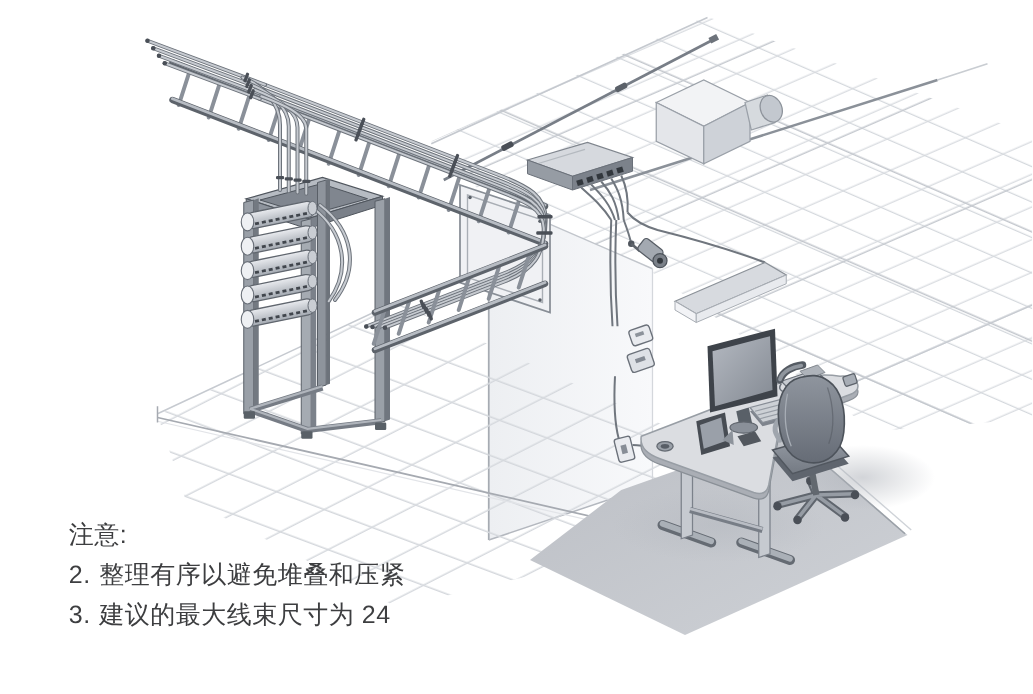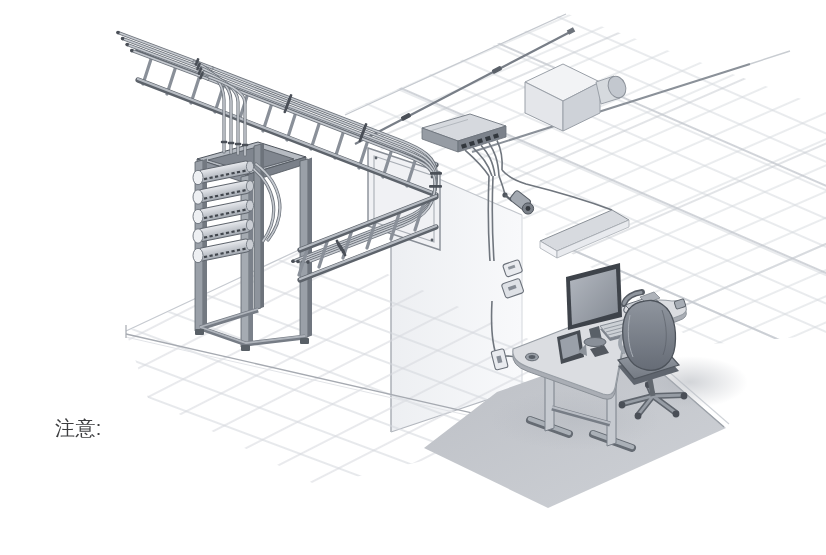--- a/index.html
+++ b/index.html
@@ -428,14 +428,20 @@
     <polygon points="618,360 663,347 679,365 634,379" fill="url(#seatG)" stroke="#51575f" stroke-width="1.2"></polygon>
     <path d="M624 352 C618 345 619 338 626 334" stroke="#9fa5ad" stroke-width="4" fill="none" stroke-linecap="round"></path>
     <path fill="url(#backG)" stroke="#4d535b" stroke-width="1.3" d="M640 302 C628 305 621 318 623 338 C625 358 633 368 647 370 C661 372 673 363 675 346 C677 328 673 312 663 305 C655 299 648 300 640 302 Z"></path>
     <path d="M630 315 C627 330 628 345 633 357" stroke="#a8aeb6" stroke-width="1" fill="none"></path>
     <path d="M662 310 C667 325 668 342 663 355" stroke="#565c64" stroke-width="1" fill="none" opacity="0.6"></path>
   </g>
 </svg>
 
 <div class="notes">
   <div class="heading">注意:</div>
+  <div class="note-line">
+    <span class="num">2.</span><span>整理有序以避免堆叠和压紧</span>
+  </div>
+  <div class="note-line">
+    <span class="num">3.</span><span>建议的最大线束尺寸为 24</span>
+  </div>
 </div>
 </div>
 
 </body></html>

